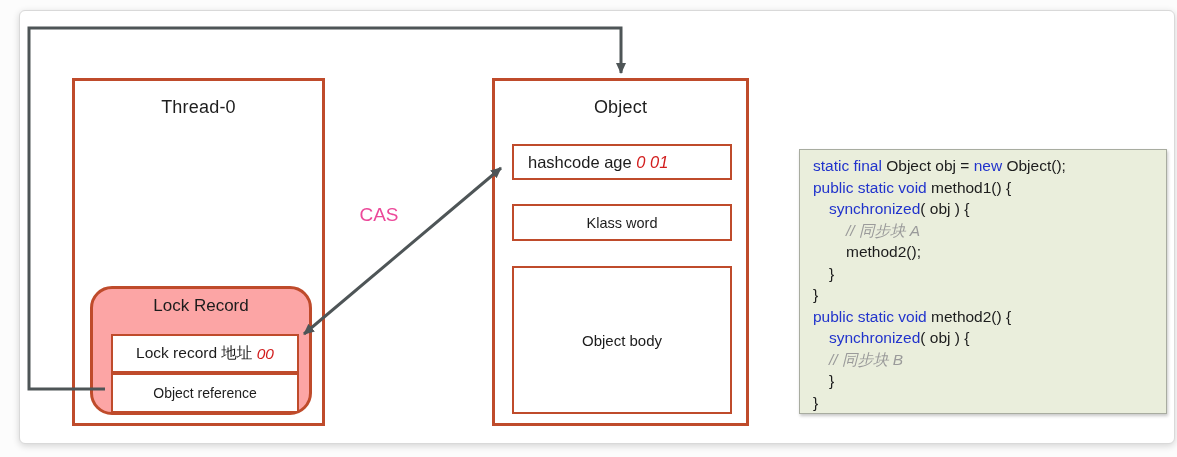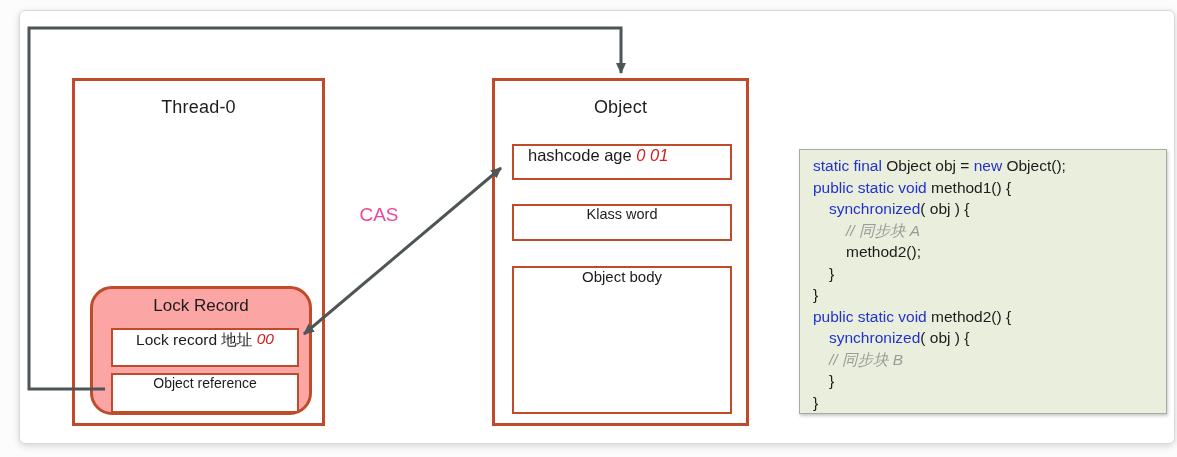--- a/index.html
+++ b/index.html
@@ -31,23 +31,23 @@
     text-align:center;padding-top:16px;font-size:18px;color:#1e1e1e;
     letter-spacing:.2px;
   }
   .lock-record{
     position:absolute;left:15px;top:205px;width:222px;height:129px;
     border:3px solid var(--border-red);border-radius:22px;background:#fca5a5;
   }
   .lr-title{text-align:center;padding-top:7px;font-size:17px;}
   .row{
     position:absolute;border:2px solid var(--border-red);background:#fff;
-    display:flex;justify-content:center;white-space:pre;
+    display:flex;align-items:center;justify-content:center;white-space:pre;
   }
-  .address-row{left:18px;top:39px;width:188px;height:39px;font-size:15.5px;}
+  .address-row{left:18px;top:45px;width:188px;height:39px;font-size:15.5px;}
   .reference-row{left:18px;top:84px;width:188px;height:40px;font-size:14px;}
   .markword-row{left:17px;top:63px;width:220px;height:36px;font-size:16.5px;justify-content:flex-start;padding-left:14px;}
   .klass-row{left:17px;top:123px;width:220px;height:37px;font-size:14.5px;}
   .body-row{left:17px;top:185px;width:220px;height:148px;font-size:15px;}
   .red-val{color:var(--value-red);font-style:italic;}
   .cas-label{
     position:absolute;left:323px;top:193px;width:72px;text-align:center;
     font-size:19px;color:#ec4899;
   }
   .code-block{

